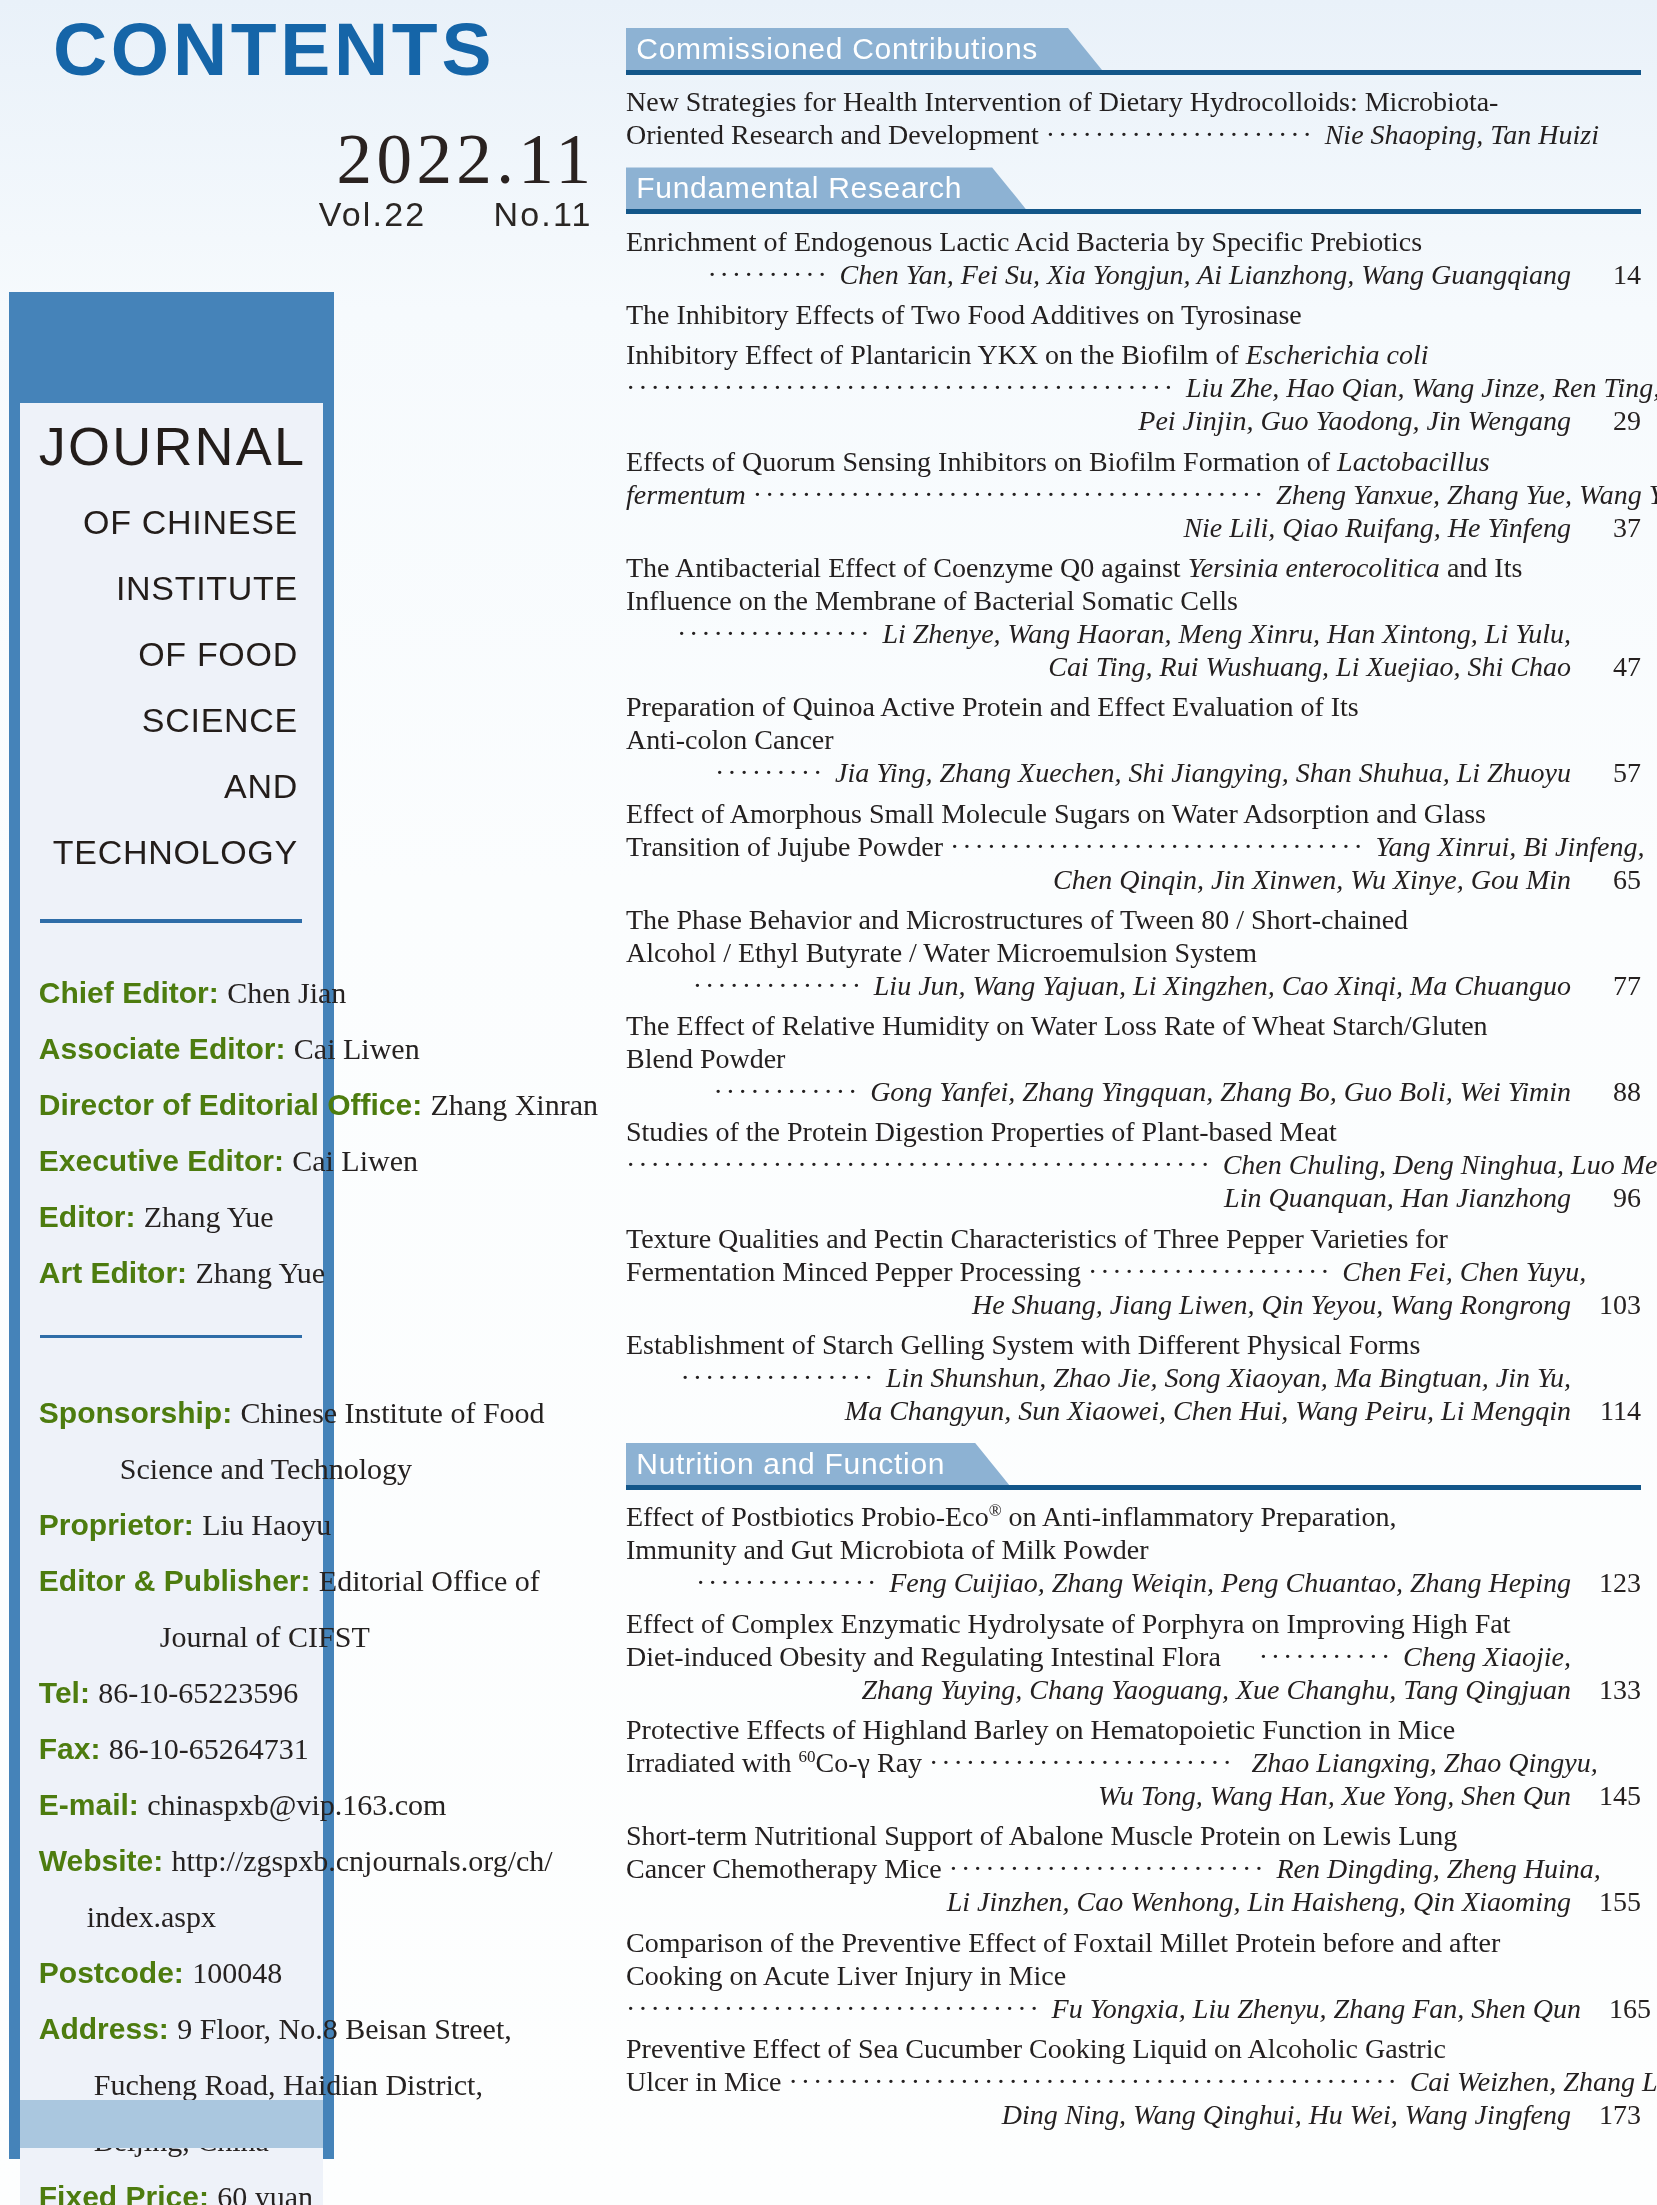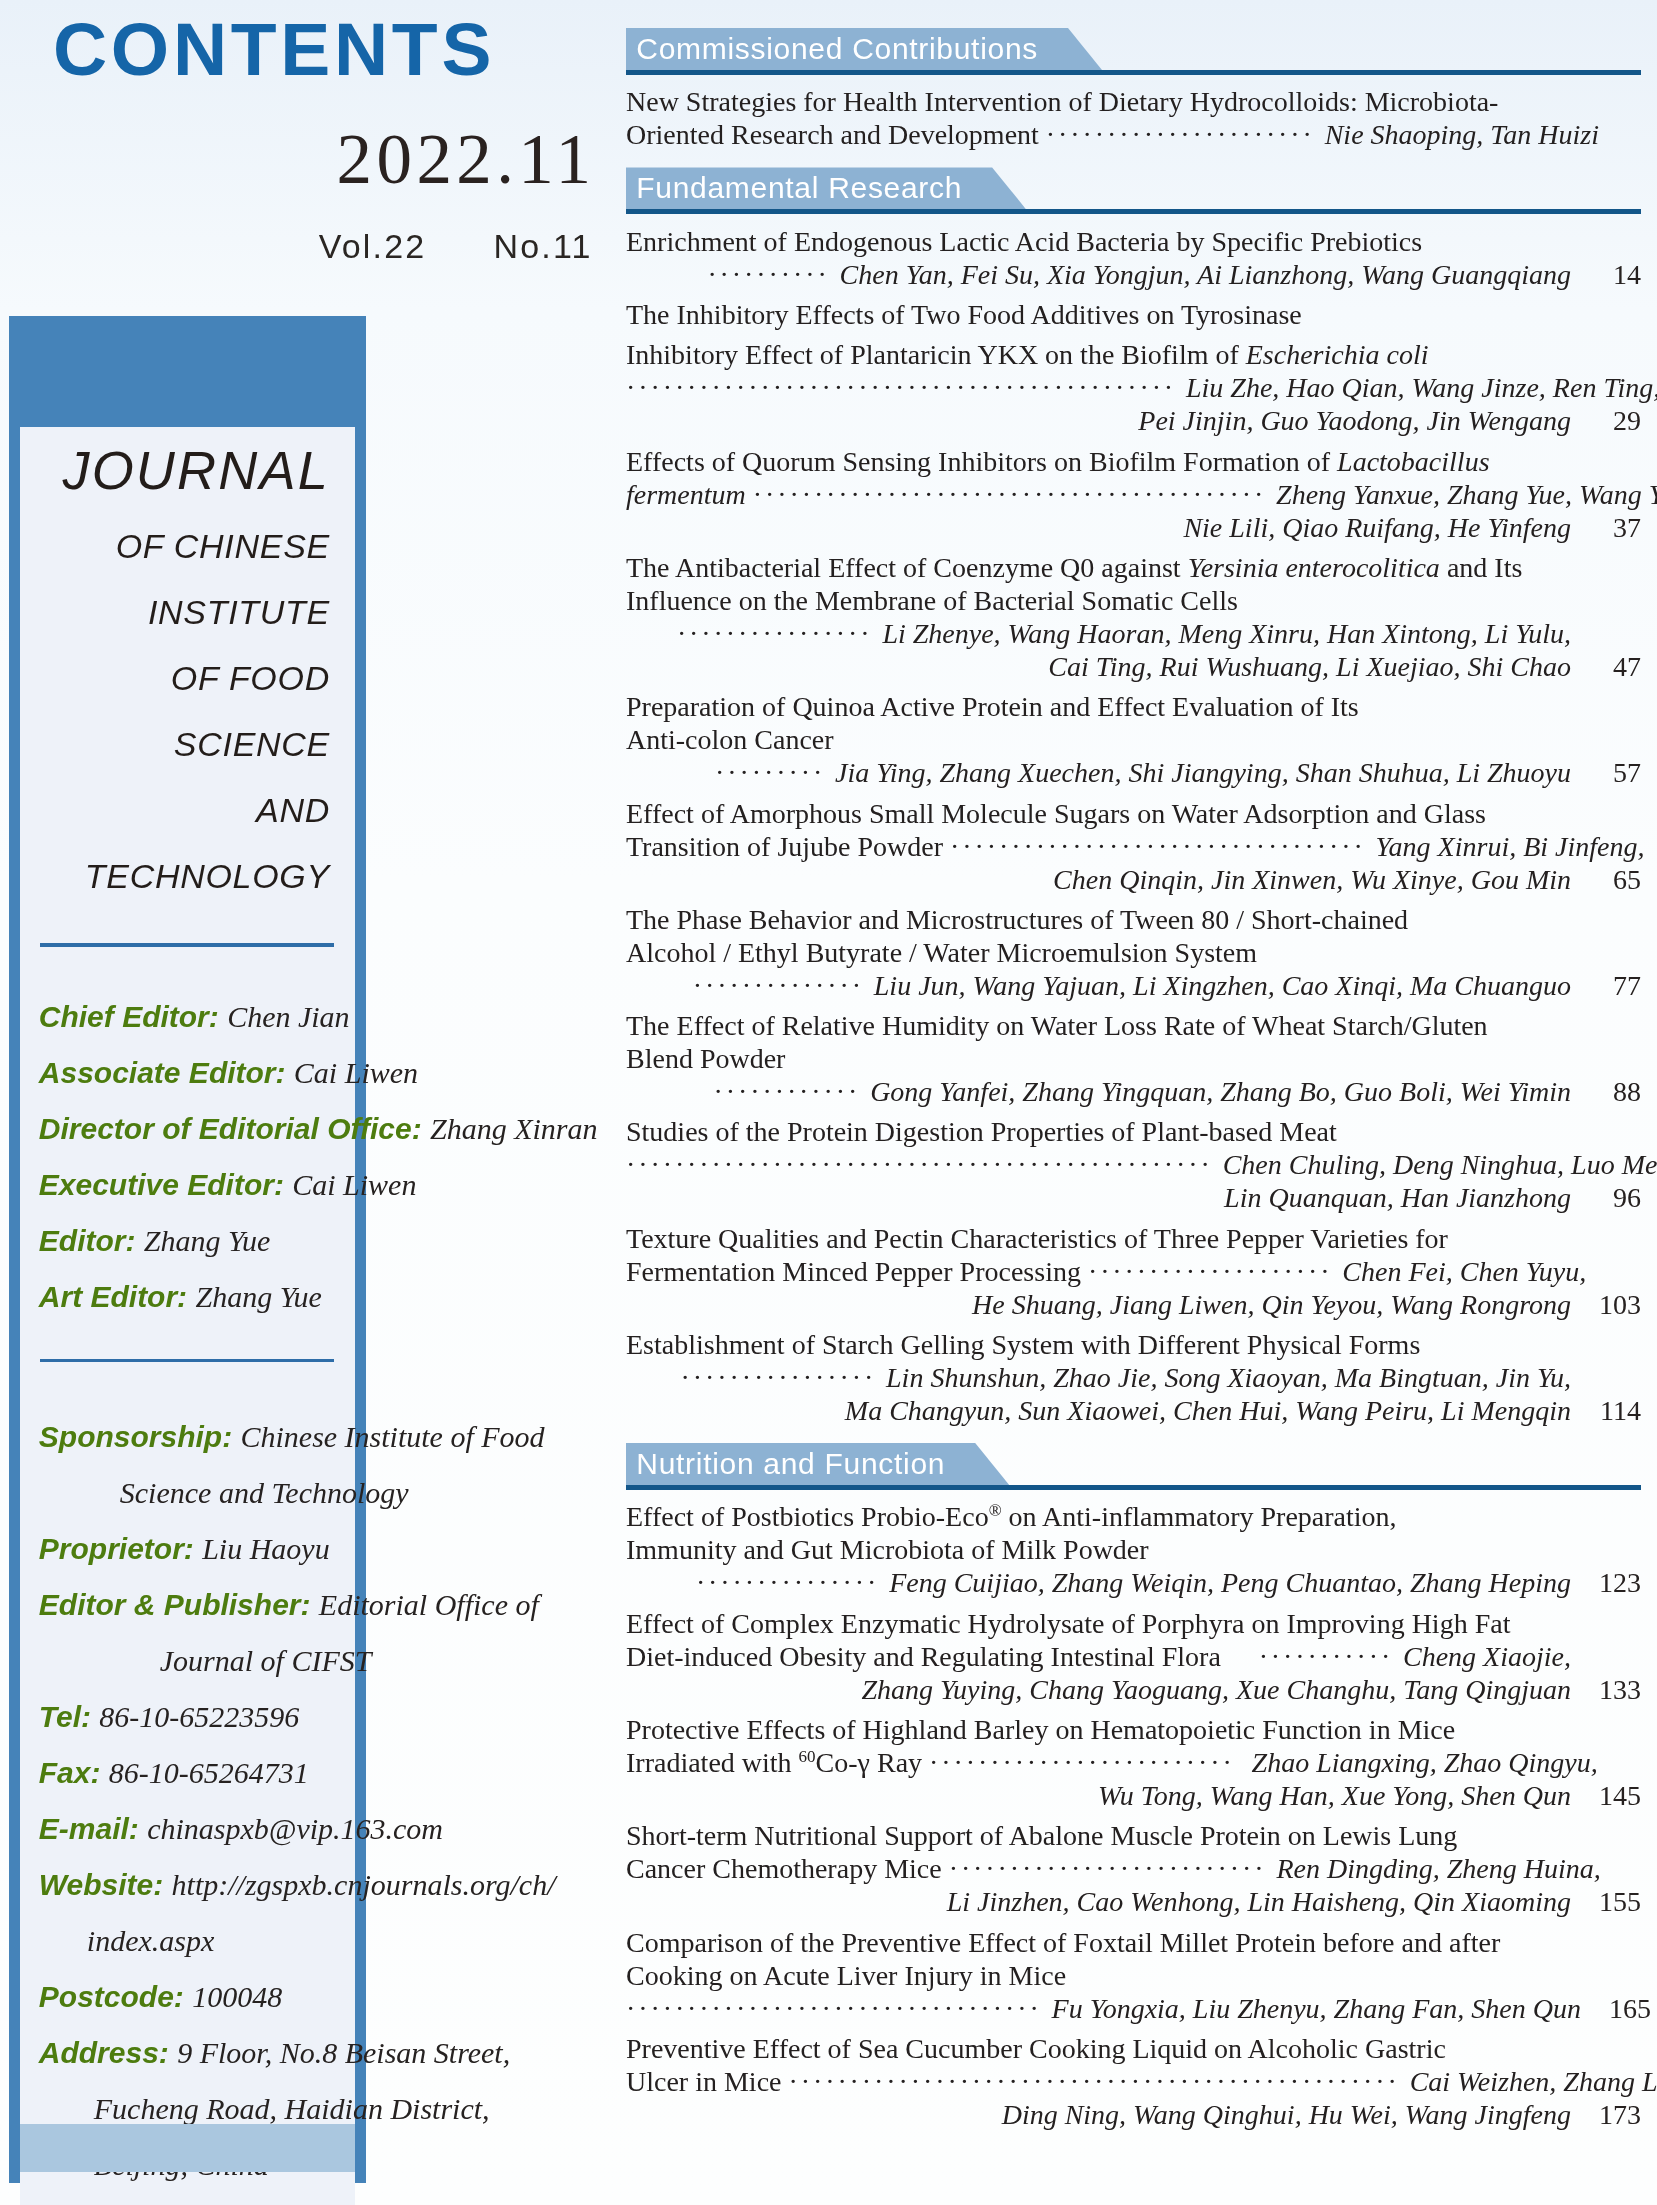--- a/index.html
+++ b/index.html
@@ -18,32 +18,31 @@
     font-weight:700;font-size:75px;line-height:1.05;
     color:#1565a8;letter-spacing:3.7px;
   }
   .hdr-date{
     margin-top:35px;text-align:right;
     font-size:71px;line-height:1;letter-spacing:4.4px;color:#2a2220;
     padding-right:1.5px;
     font-family:Liberation Serif, serif;
   }
   .hdr-vol{
-    margin-top:32px;text-align:right;
+    text-align:right;
     font-family:"Liberation Sans", sans-serif;
     font-size:34px;color:#2a2623;letter-spacing:2.2px;
     padding-right:4.4px;
   }
   .hdr-vol .no{margin-left:67px;}
   
   .side-box{
-    position:absolute;left:8.8px;top:316px;width:357px;height:1867px;
+    position:absolute;left:8.8px;top:292px;width:325px;height:1867px;
     background:#4583b9;box-sizing:border-box;
     padding:51px 11px 11px 11px;
-    font-style:italic;
   }
   .side-inner{
     position:relative;width:100%;height:100%;
     background:#eef2f9;box-sizing:border-box;
     padding:0 19px;
   }
   .bottom-band{
     position:absolute;left:11px;right:11px;bottom:11px;height:48px;
     background:#aac7df;
   }

